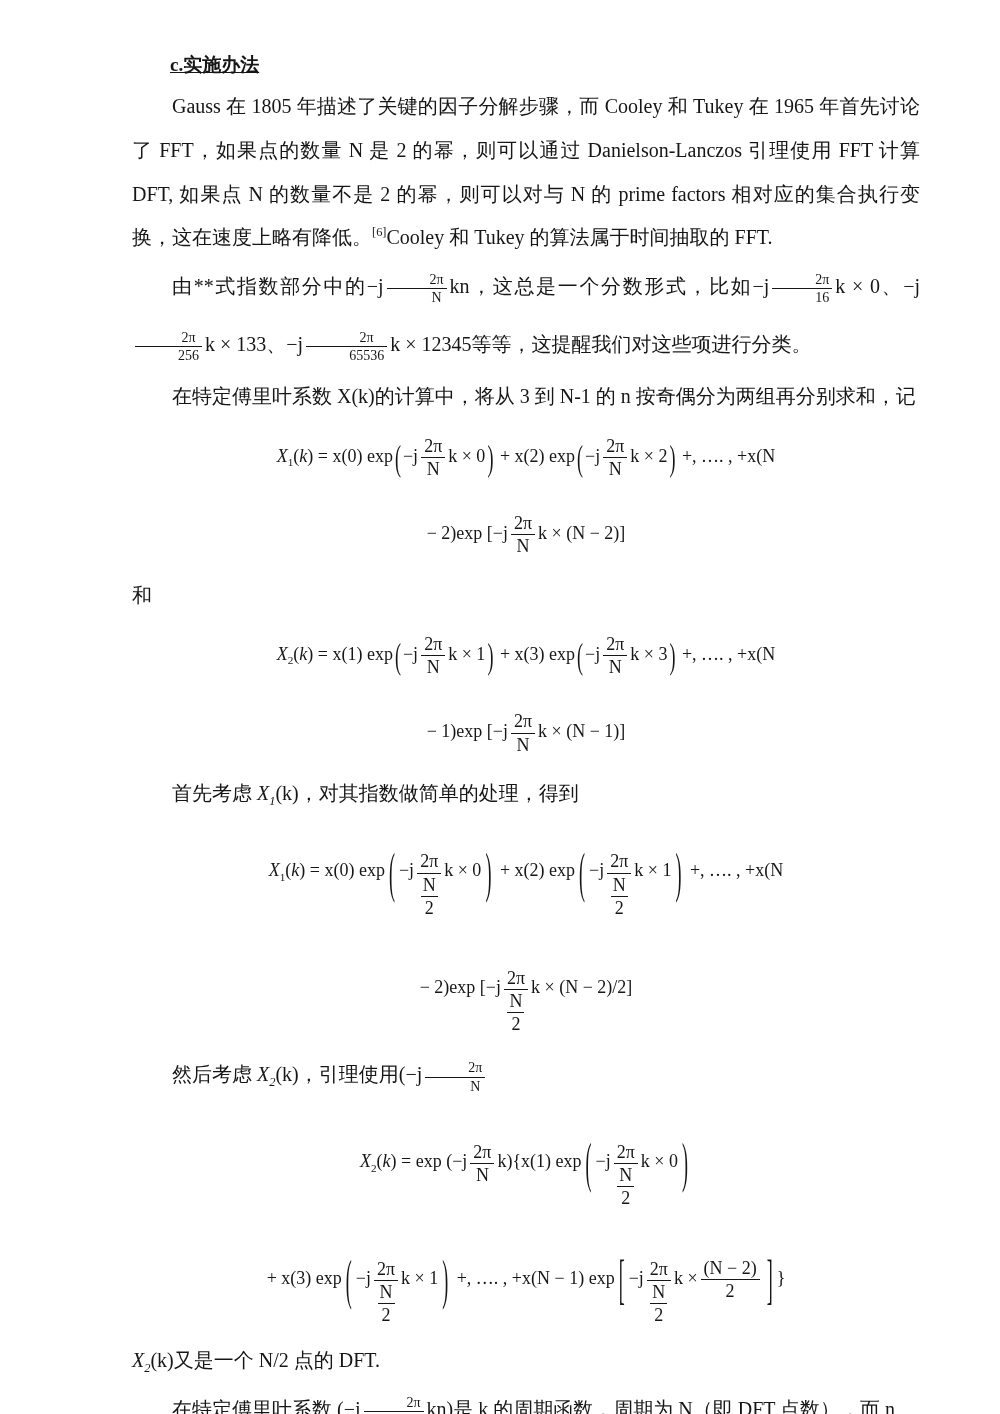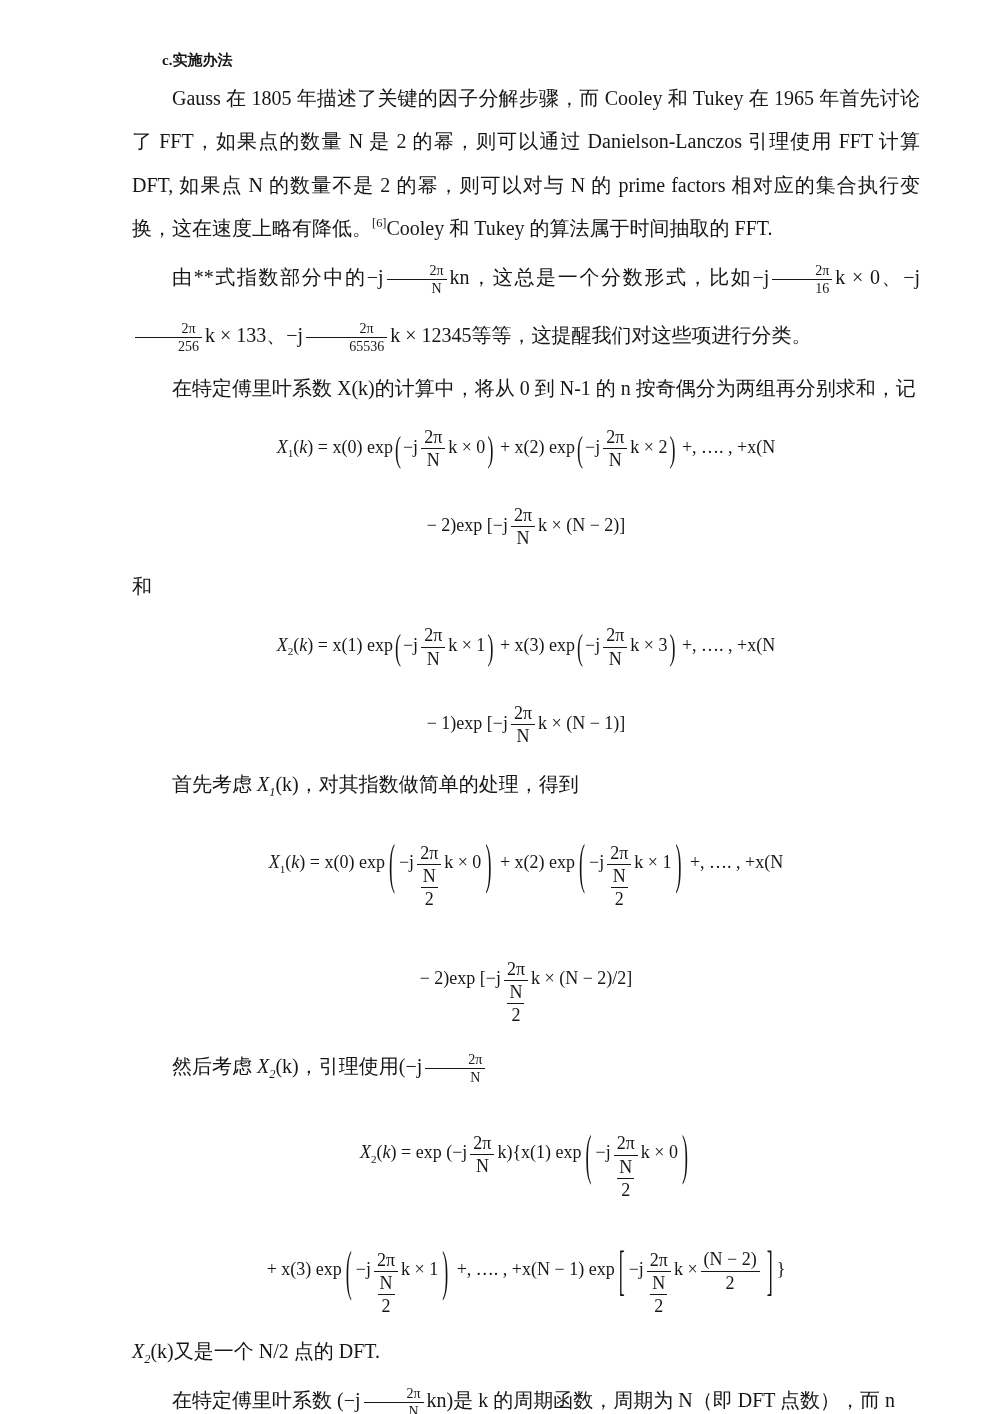--- a/index.html
+++ b/index.html
@@ -10,23 +10,24 @@
   }
   .page {
     box-sizing:border-box;
     width:1000px; min-height:1414px;
     padding:44px 80px 40px 132px;
     font-size:20px;
     line-height:2.18;
   }
   .heading {
     font-weight:bold;
-    font-size:15px;
+    font-size:19px;
     text-indent:2em;
     margin:0;
+    text-decoration:underline;
   }
   .para { margin:0; text-indent:2em; }
   .para.noind { text-indent:0; }
   .just { text-align:justify; }
   sup { font-size:0.62em; line-height:0; }
   sub { font-size:0.62em; line-height:0; }
   .it { font-style:italic; }
 
   
   .frac {
@@ -63,21 +64,21 @@
 
 <div class="page">
 
   <h3 class="heading">c.实施办法</h3>
 
 
   <p class="para just"><span>Gauss 在 1805 年描述了关键的因子分解步骤，而 Cooley 和 Tukey 在 1965 年首先讨论了 FFT，如果点的数量 N 是 2 的幂，则可以通过 Danielson-Lanczos 引理使用 FFT 计算 DFT, 如果点 N 的数量不是 2 的幂，则可以对与 N 的 prime factors 相对应的集合执行变换，这在速度上略有降低。</span><sup>[6]</sup><span>Cooley 和 Tukey 的算法属于时间抽取的 FFT.</span></p>
 
   <p class="para just"><span>由**式指数部分中的−j</span><span class="frac"><span class="fnum">2π</span><span class="fden">N</span></span><span>kn，这总是一个分数形式，比如−j</span><span class="frac"><span class="fnum">2π</span><span class="fden">16</span></span><span>k × 0、−j</span><span class="frac"><span class="fnum">2π</span><span class="fden">256</span></span><span>k × 133、−j</span><span class="frac"><span class="fnum">2π</span><span class="fden">65536</span></span><span>k × 12345等等，这提醒我们对这些项进行分类。</span></p>
 
-  <p class="para">在特定傅里叶系数 X(k)的计算中，将从 0 到 N-1 的 n 按奇偶分为两组再分别求和，记</p>
+  <p class="para">在特定傅里叶系数 X(k)的计算中，将从 3 到 N-1 的 n 按奇偶分为两组再分别求和，记</p>
 
   <div class="formula">
     <div class="fline"><span class="it">X</span><sub>1</sub><span>(</span><span class="it">k</span><span>) = x(0) exp</span><span class="br s2">(</span><span>−j</span><span class="frac"><span class="fnum">2π</span><span class="fden">N</span></span><span>k × 0</span><span class="br s2">)</span><span> + x(2) exp</span><span class="br s2">(</span><span>−j</span><span class="frac"><span class="fnum">2π</span><span class="fden">N</span></span><span>k × 2</span><span class="br s2">)</span><span> +, …. , +x(N</span></div>
     <div class="fline"><span>− 2)exp [−j</span><span class="frac"><span class="fnum">2π</span><span class="fden">N</span></span><span>k × (N − 2)]</span></div>
   </div>
 
   <p class="para noind">和</p>
 
   <div class="formula">
     <div class="fline"><span class="it">X</span><sub>2</sub><span>(</span><span class="it">k</span><span>) = x(1) exp</span><span class="br s2">(</span><span>−j</span><span class="frac"><span class="fnum">2π</span><span class="fden">N</span></span><span>k × 1</span><span class="br s2">)</span><span> + x(3) exp</span><span class="br s2">(</span><span>−j</span><span class="frac"><span class="fnum">2π</span><span class="fden">N</span></span><span>k × 3</span><span class="br s2">)</span><span> +, …. , +x(N</span></div>

